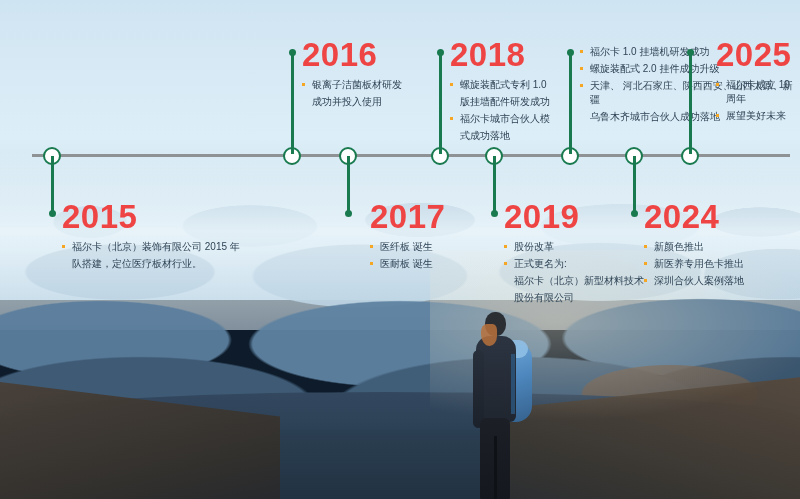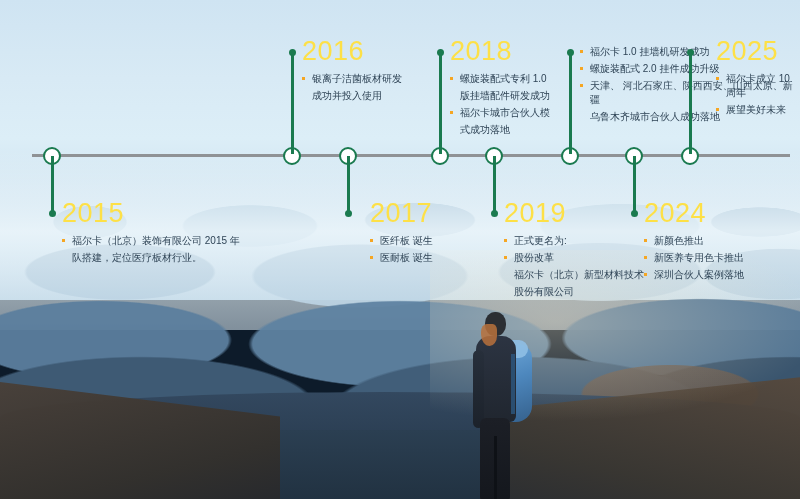--- a/index.html
+++ b/index.html
@@ -83,21 +83,21 @@
   .axis{position:absolute;left:32px;top:154px;width:758px;height:3px;background:#8f9295;}
   .node{position:absolute;top:147px;width:18px;height:18px;border-radius:50%;
       background:#ffffff;border:2px solid #1a7a4f;box-sizing:border-box;}
   .stem{position:absolute;width:3px;background:#1a7a4f;}
   .stem .cap{position:absolute;left:-2px;width:7px;height:7px;border-radius:50%;background:#1a7a4f;}
   .stem.up .cap{top:-3px;}
   .stem.dn .cap{bottom:-3px;}
 
   
   .block{position:absolute;}
-  .year{font-size:27px;font-weight:400;color:#fde047;letter-spacing:.5px;line-height:1;}
+  .year{font-size:33px;font-weight:700;color:#ef4444;letter-spacing:.5px;line-height:1;}
   .bullets{margin:7px 0 0 0;padding:0;list-style:none;}
   .bullets li{position:relative;padding-left:10px;margin-bottom:3px;
       font-size:10px;line-height:14px;color:#2f4456;}
   .bullets li::before{content:"";position:absolute;left:0;top:5px;width:3px;height:3px;background:#F5A623;}
   .bullets li.cont{padding-left:10px;}
   .bullets li.cont::before{display:none;}
 </style>
 </head>
 <body>
 
@@ -179,22 +179,22 @@
           <li class="cont">式成功落地</li>
         </ul>
       </div>
       <div class="node" style="left: 485px;"></div>
       <div class="stem dn" style="left: 493px; height: 58px; top: 156px;">
         <div class="cap"></div>
       </div>
       <div class="block" style="left: 504px; top: 200px;">
         <div class="year">2019</div>
         <ul class="bullets">
+          <li>股份改革</li>
           <li>正式更名为:</li>
-          <li>股份改革</li>
           <li class="cont">福尔卡（北京）新型材料技术</li>
           <li class="cont">股份有限公司</li>
         </ul>
       </div>
       <div class="node" style="left: 561px;"></div>
       <div class="stem up" style="left: 569px; height: 102px; top: 52px;">
         <div class="cap"></div>
       </div>
       <div class="block" style="left: 580px; top: 38px;">
         <ul class="bullets">

